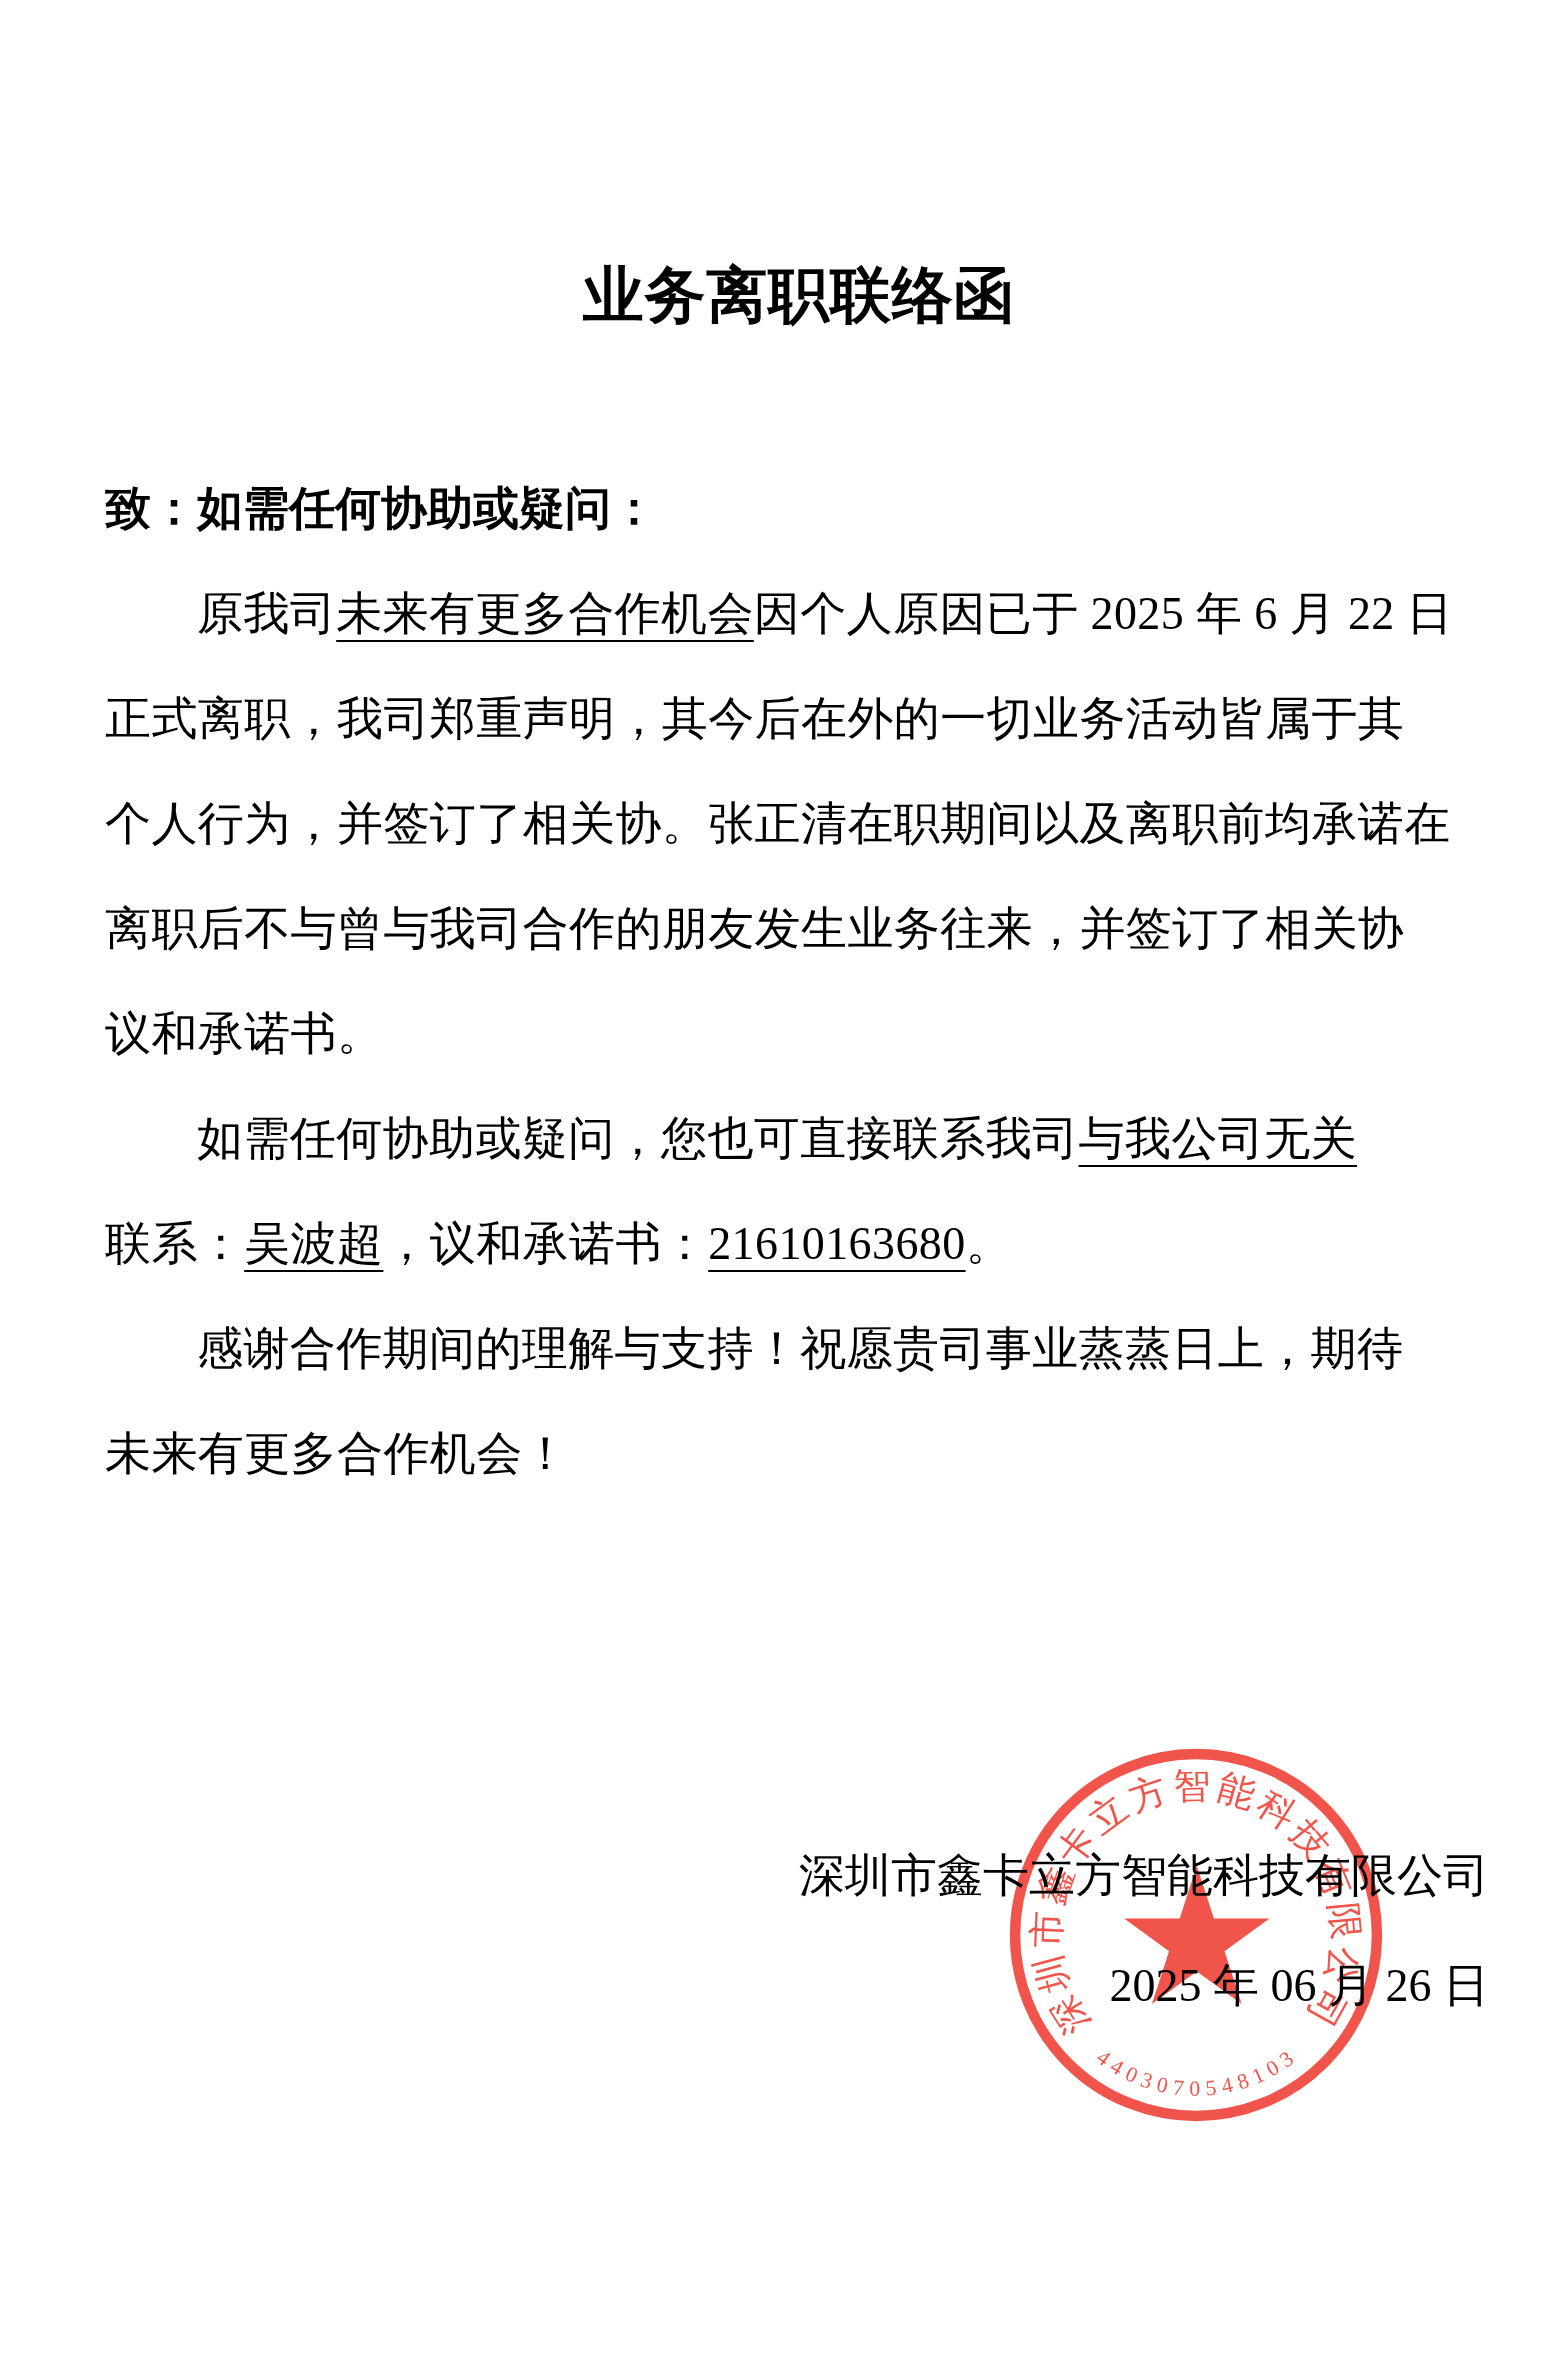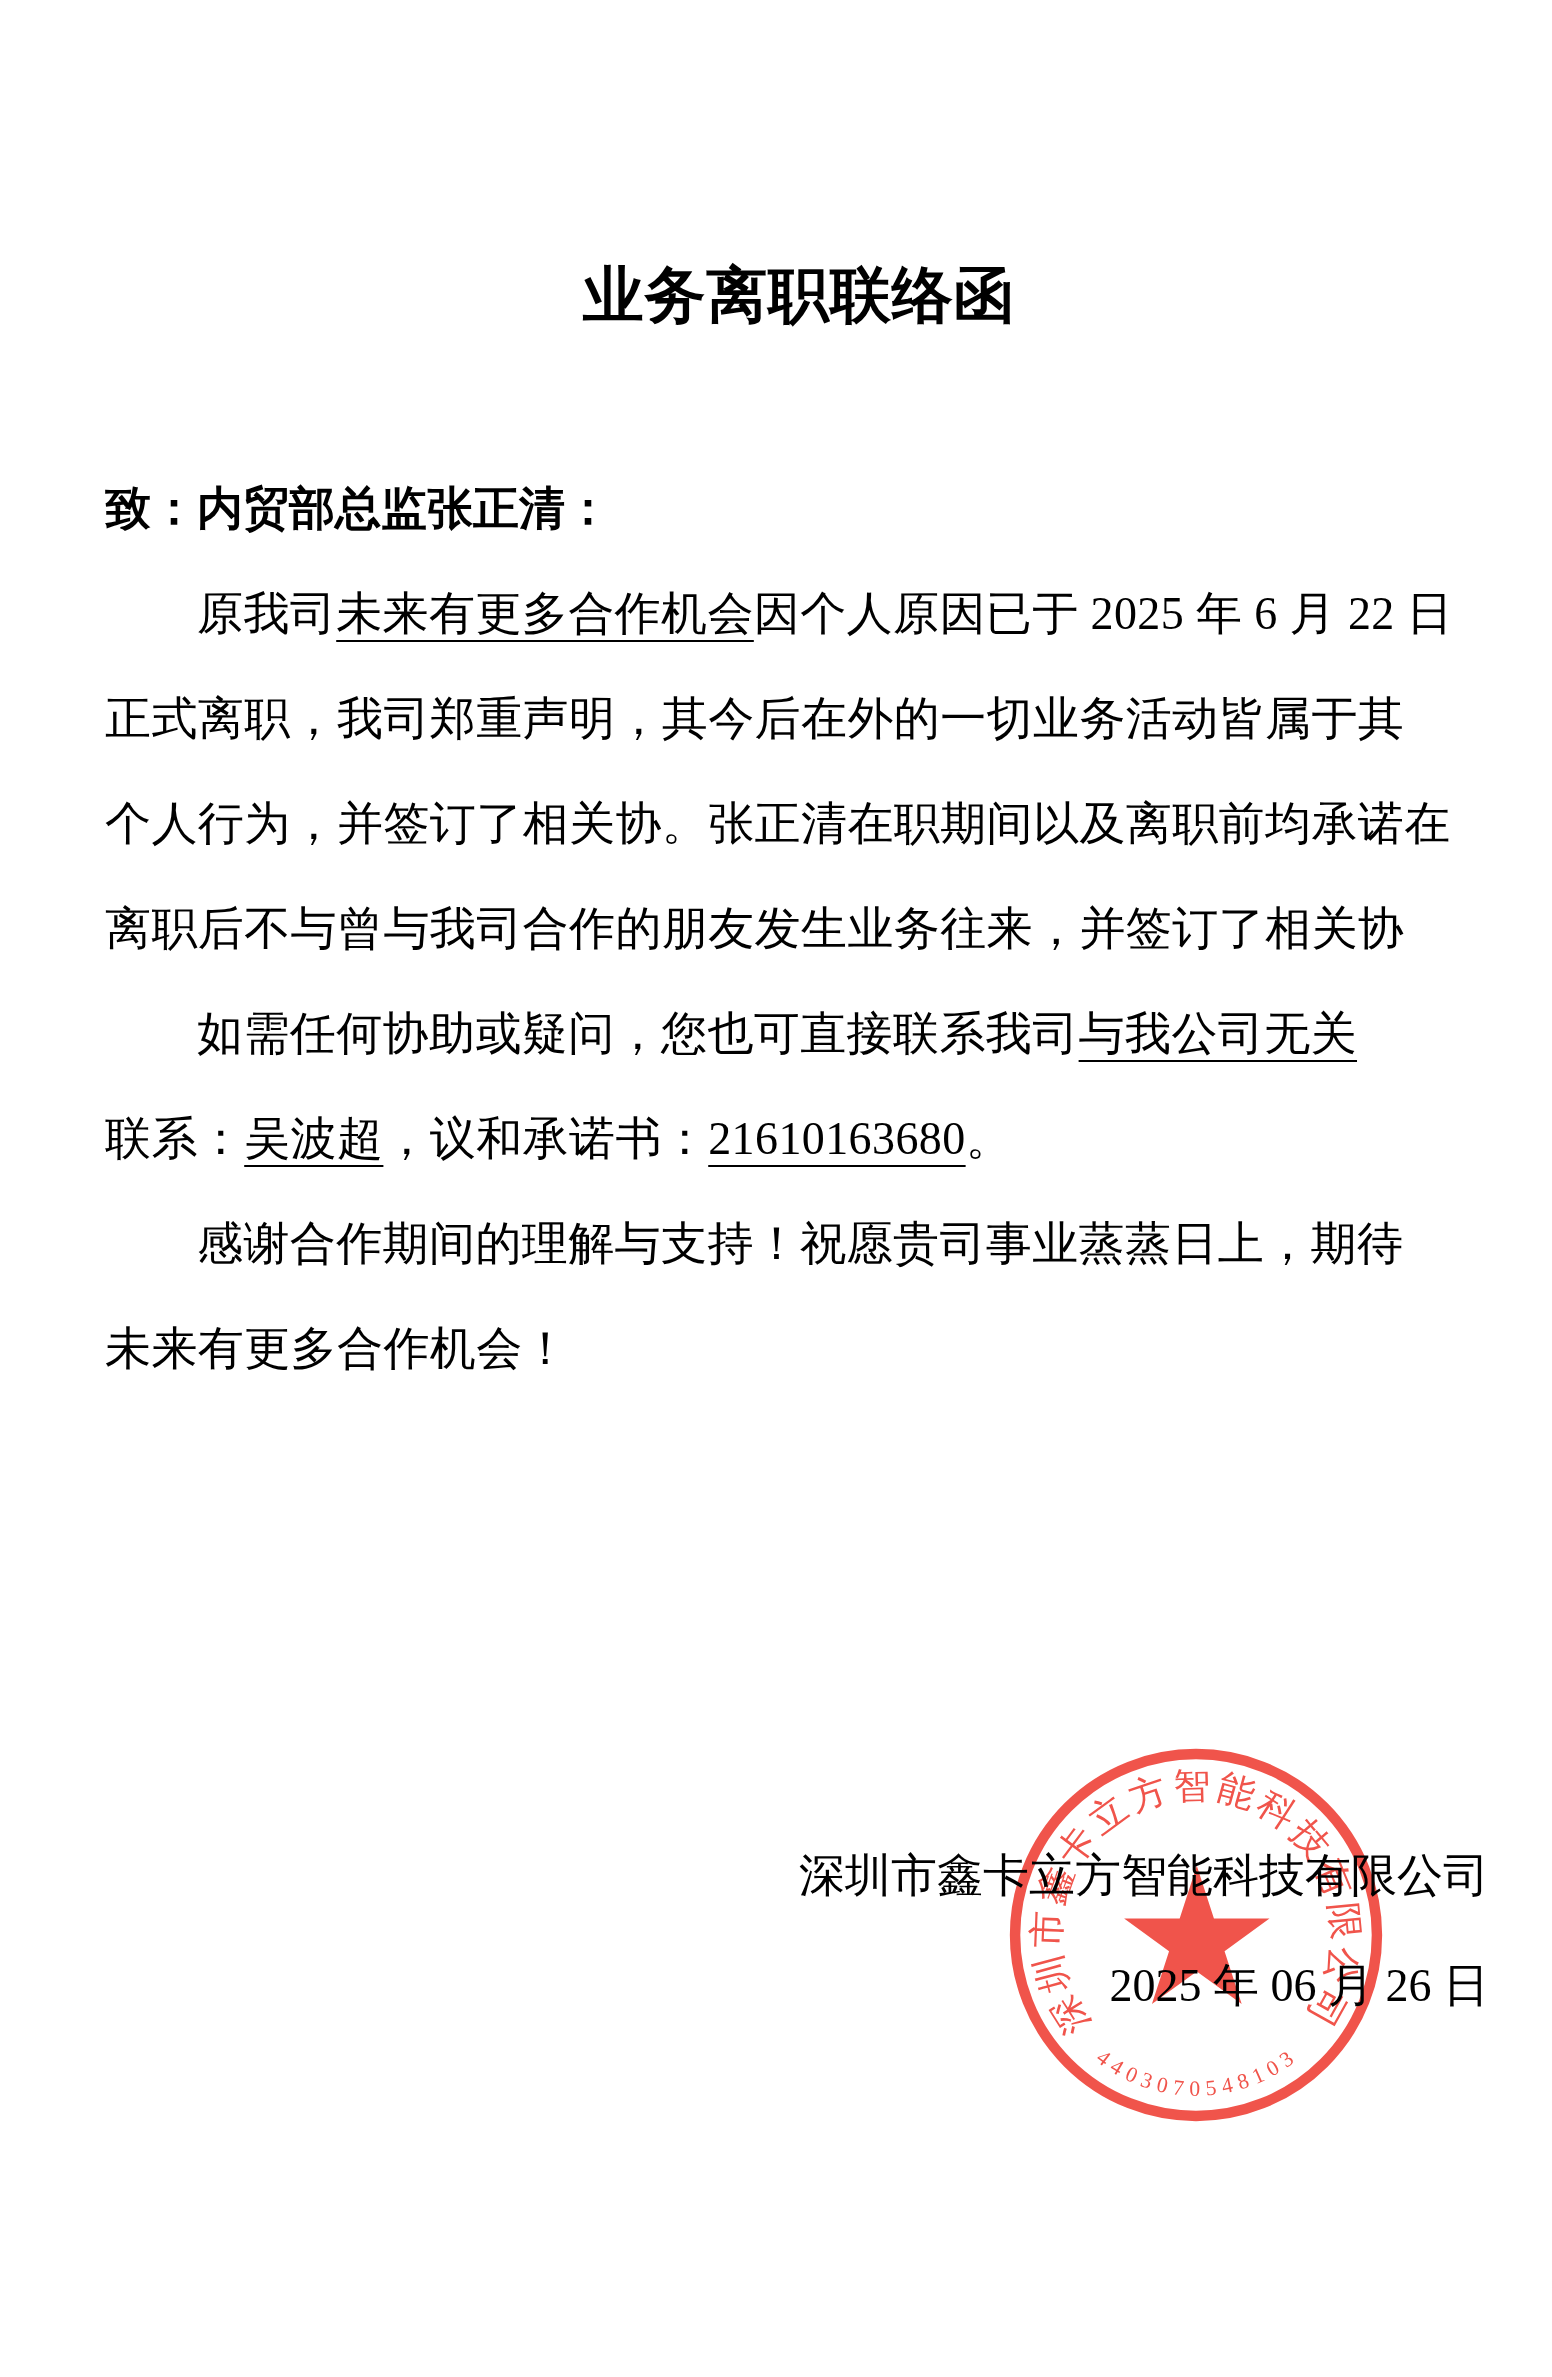--- a/index.html
+++ b/index.html
@@ -84,26 +84,27 @@
   }
 </style>
 </head>
 <body>
 
 <div class="page">
 
   <div class="doc-title">业务离职联络函</div>
 
   <div class="letter-body">
-    <div class="salutation">致：内贸部总监张正清：</div>
+    <div class="salutation">致：如需任何协助或疑问：</div>
 
   <div class="body-line indent"><span>原我司</span><span class="u">未来有更多合作机会</span><span>因个人原因已于 2025 年 6 月 22 日</span></div>
       <div class="body-line"><span>正式离职，我司郑重声明，其今后在外的一切业务活动皆属于其</span></div>
       <div class="body-line"><span>个人行为，并签订了相关协。张正清在职期间以及离职前均承诺在</span></div>
       <div class="body-line"><span>离职后不与曾与我司合作的朋友发生业务往来，并签订了相关协</span></div>
+      <div class="body-line"><span>议和承诺书。</span></div>
       <div class="body-line indent"><span>如需任何协助或疑问，您也可直接联系我司</span><span class="u">与我公司无关</span></div>
       <div class="body-line"><span>联系：</span><span class="u">吴波超</span><span>，议和承诺书：</span><span class="u">21610163680</span><span>。</span></div>
       <div class="body-line indent"><span>感谢合作期间的理解与支持！祝愿贵司事业蒸蒸日上，期待</span></div>
       <div class="body-line"><span>未来有更多合作机会！</span></div>
     </div>
 
   <div class="signature-block">
     <div>深圳市鑫卡立方智能科技有限公司</div>
     <div>2025 年 06 月 26 日</div>
   </div>

